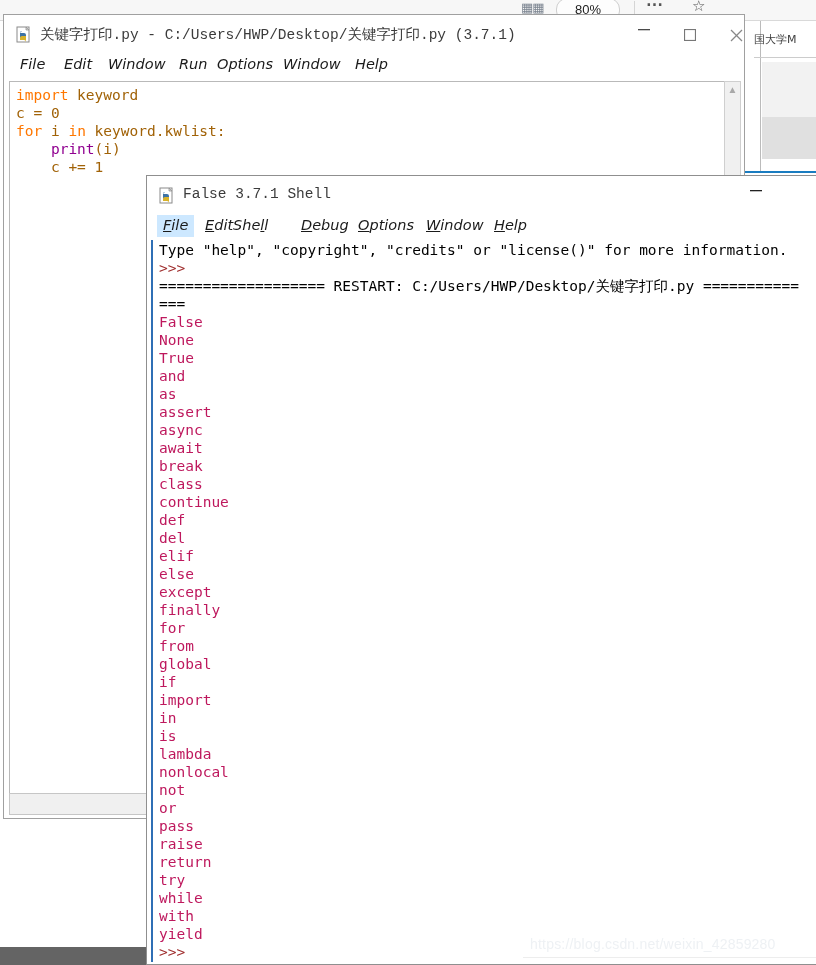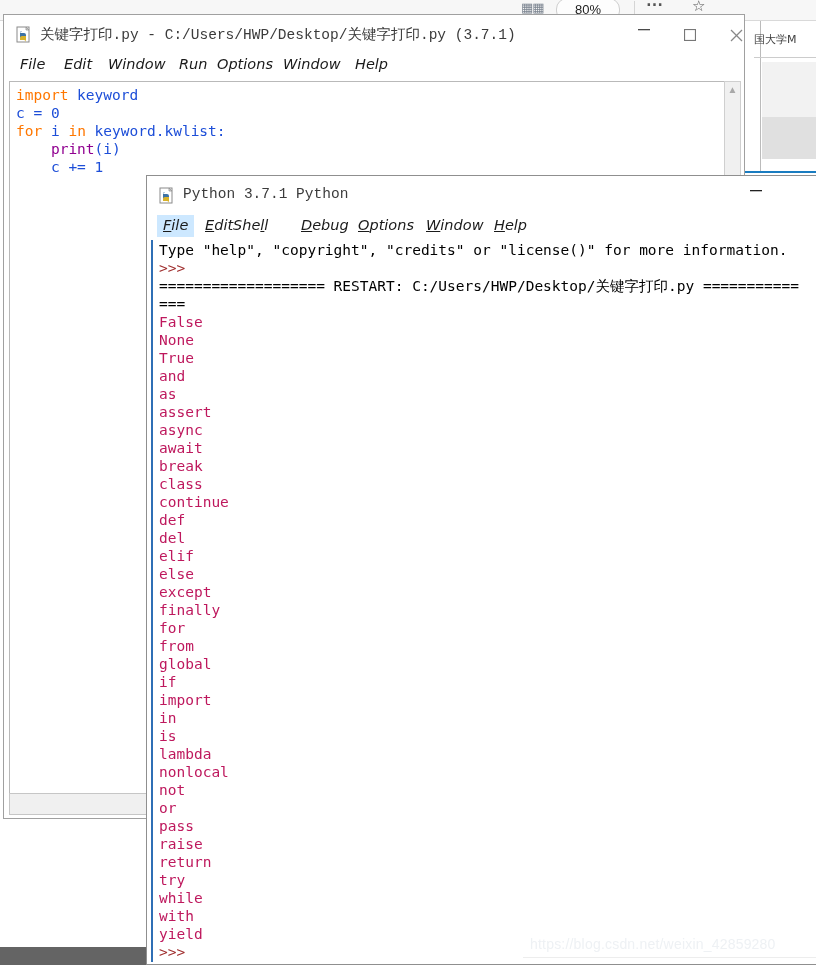--- a/index.html
+++ b/index.html
@@ -184,21 +184,21 @@
     position: absolute;
     left: 6px; top: 4px;
     font-family: "DejaVu Sans Mono", "Liberation Mono", monospace;
     font-size: 14.5px;
     line-height: 18px;
     white-space: pre;
     color: #000000;
   }
   .kw     { color: #ff7700; }
   .fn     { color: #900090; }
-  .num    { color: #1d4ed8; }
+  .num    { color: #a16207; }
 
   #editor-scrollbar {
     position: absolute;
     right: 3px; top: 66px;
     width: 17px; height: 714px;
     background: #f0f0f0;
     border: 1px solid #cfcfcf;
     box-sizing: border-box;
   }
   .sb-arrow {
@@ -344,21 +344,21 @@
 
   <div class="titlebar">
     <span class="title-icon">
       <svg width="18" height="18" viewBox="0 0 18 18">
         <rect x="1" y="1" width="12" height="15" fill="#ffffff" stroke="#8a8a8a" stroke-width="1"></rect>
         <path d="M10 1 L13 4 L10 4 Z" fill="#d5d5d5" stroke="#8a8a8a" stroke-width="0.7"></path>
         <path d="M4 7 h4 a2 2 0 0 1 2 2 v2 h-4 a2 2 0 0 0 -2 2 v-6 a2 2 0 0 1 2 -2 z" fill="#3c72a5"></path>
         <path d="M10 10 h-4 a2 2 0 0 0 -2 2 v2 h4 a2 2 0 0 1 2 2 v-6 z" fill="#d8b22a"></path>
       </svg>
     </span>
-    <span class="title-text" style="left:36px;">Python 3.7.1 Python</span>
+    <span class="title-text" style="left:36px;">False 3.7.1 Shell</span>
 
     <div class="win-btn" style="left:586px;">
       <svg width="12" height="2">
           <rect width="12" height="1.3" fill="#222"></rect>
         </svg>
     </div>
     <div class="win-btn" style="left:652px;">
       <svg width="13" height="13">
           <rect x="0.5" y="0.5" width="12" height="12" fill="none" stroke="#111" stroke-width="1.4"></rect>
         </svg>

